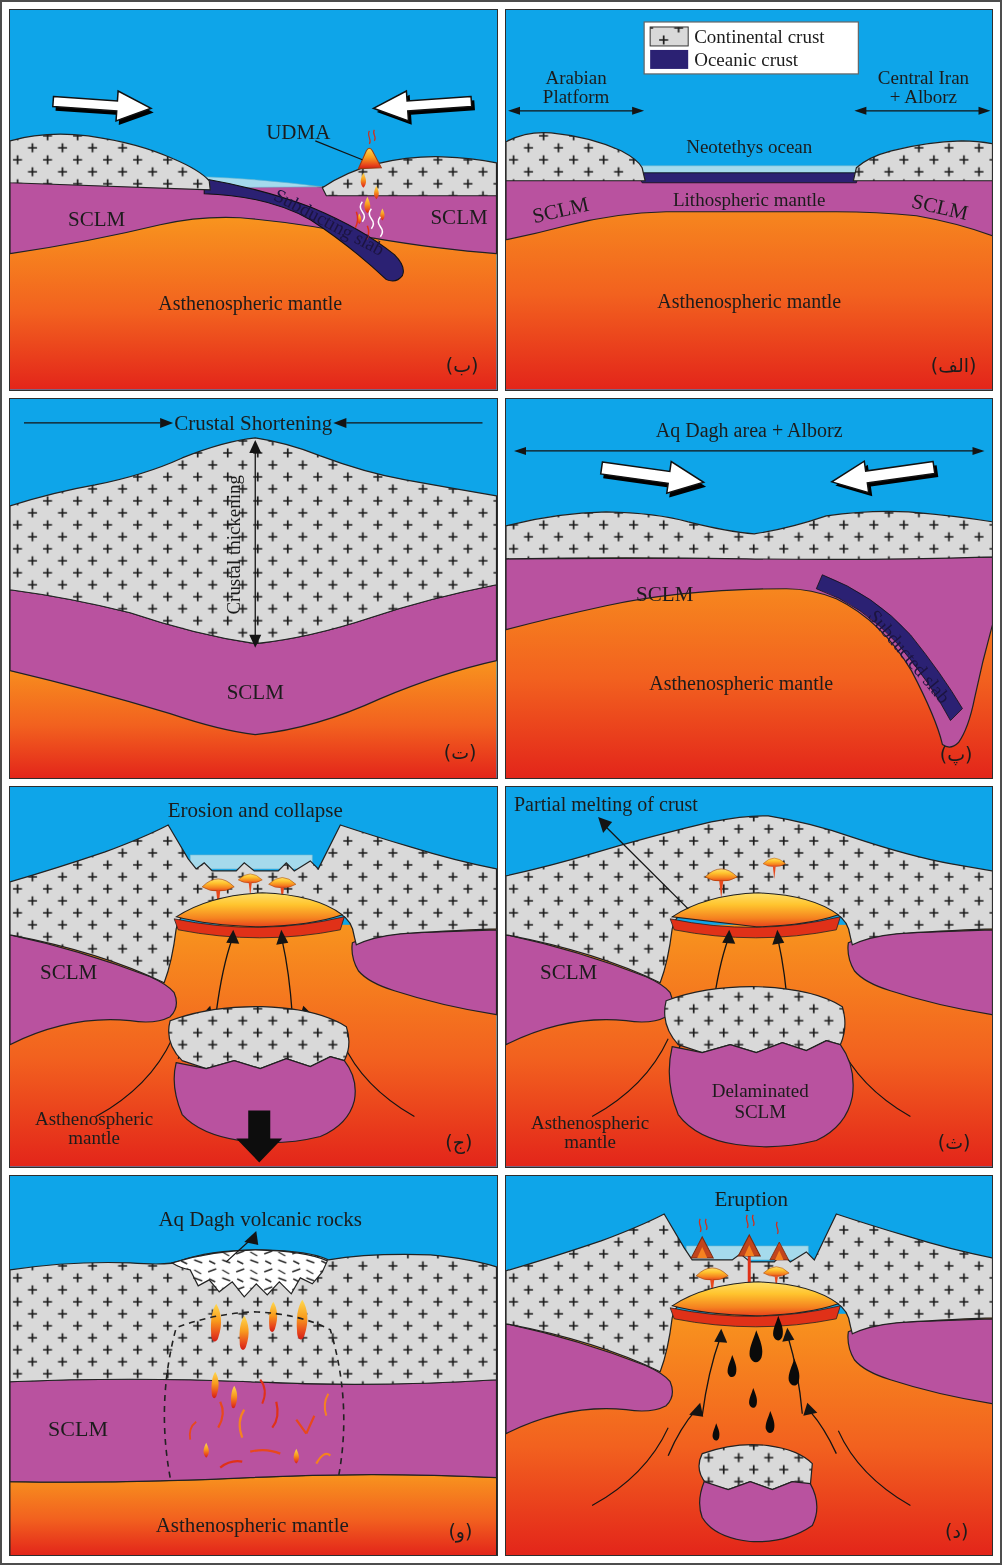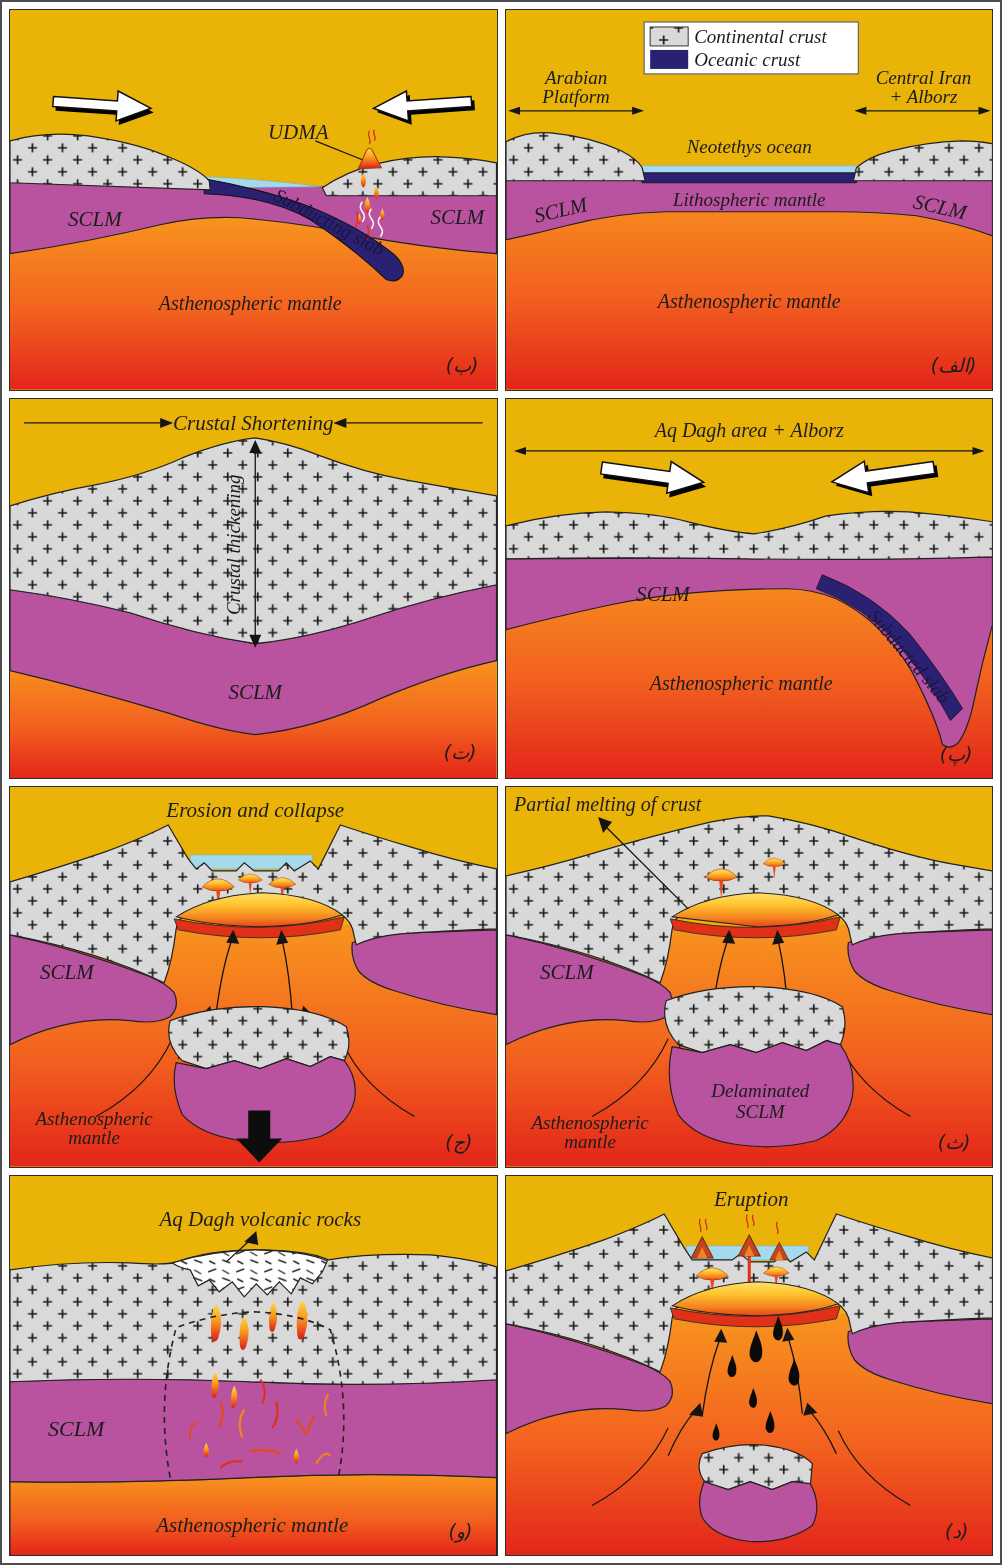--- a/index.html
+++ b/index.html
@@ -1,21 +1,21 @@
 <!DOCTYPE html>
 <html><head>
 <meta charset="utf-8">
 <style>
   html,body{margin:0;padding:0;background:#ffffff;}
   #fig{
     width:1002px;height:1565px;box-sizing:border-box;
     border:2.5px solid #4d4d4d;background:#fff;padding:7px;
     display:grid;grid-template-columns:1fr 1fr;grid-template-rows:repeat(4,1fr);gap:7px;
   }
-  .cell{border:1.5px solid #2e2e2e;box-sizing:border-box;background:#eab308;overflow:hidden;font-style:italic;}
+  .cell{border:1.5px solid #2e2e2e;box-sizing:border-box;background:#0ea5e9;overflow:hidden;}
   .cell svg{display:block;width:100%;height:100%;}
   svg{font-family:"Liberation Serif","DejaVu Serif",serif;}
   text{fill:#1c1c1c;}
   .ar{font-family:"DejaVu Sans",sans-serif;font-size:19px;}
   .t21{font-size:21px;} .t20{font-size:20px;} .t19{font-size:19px;} .t22{font-size:22px;}
   .slabtxt{fill:#1c1440;}
   .thin{stroke:#141414;stroke-width:1.3;fill:none;}
   .flow{stroke:#141414;stroke-width:1.1;fill:none;}
   .head{fill:#141414;stroke:none;}
 </style>

